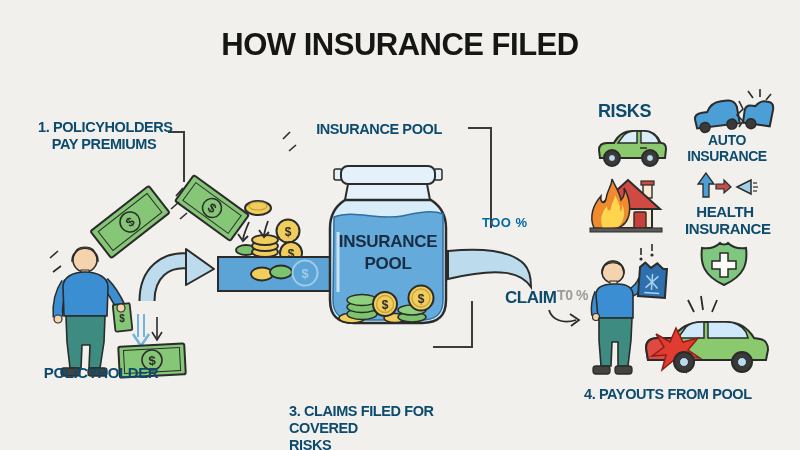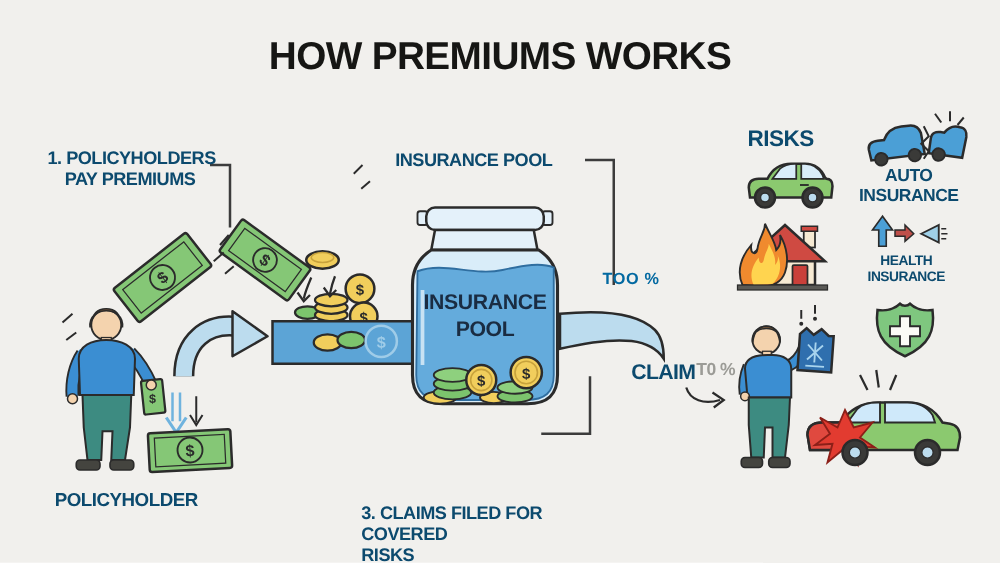--- a/index.html
+++ b/index.html
@@ -7,28 +7,28 @@
          font-family:"Liberation Sans",sans-serif;}
   #art{position:absolute;left:0;top:0;z-index:1;}
   .label{position:absolute;z-index:3;font-weight:bold;color:#0c4a6e;letter-spacing:-0.4px;
          line-height:1.16;font-size:14.5px;white-space:nowrap;}
   .center{text-align:center;}
   #title{left:0;right:0;top:27px;text-align:center;font-size:31px;letter-spacing:-0.5px;color:#161614;}
   #step1{left:38px;top:119px;width:132px;}
   #step2{left:293px;top:121px;width:172px;}
   #step3{left:289px;top:363px;width:210px;white-space:normal;margin-top:40px;}
   #step4{left:584px;top:386px;width:160px;}
-  #policyholder-label{left:36px;top:392px;width:130px;font-size:15px;}
+  #policyholder-label{left:36px;top:364px;width:130px;font-size:15px;}
   #pool-label{left:331px;top:231px;width:114px;font-size:17px;color:#1a2c42;line-height:1.3;letter-spacing:-0.3px;}
   #pool-percent{left:482px;top:215px;font-size:13px;color:#0369a1;letter-spacing:0.5px;}
   #claim-label{left:505px;top:288px;font-size:17px;letter-spacing:-0.5px;}
   #claim-percent{left:557px;top:287px;font-size:14px;color:#9b9b96;}
   #risks-heading{left:598px;top:101px;font-size:18px;}
   #auto-label{left:687px;top:132px;width:80px;font-size:14px;}
-  #health-label{left:685px;top:203px;width:80px;font-size:11px;}
+  #health-label{left:685px;top:203px;width:80px;font-size:15px;}
   svg text.dollar{font-family:"Liberation Sans",sans-serif;font-weight:bold;fill:#2b2b2b;}
 </style>
 </head>
 <body>
 
 <div id="stage">
 
 <svg id="art" width="800" height="450" viewBox="0 0 800 450">
 
   <g>
@@ -263,36 +263,37 @@
     <polygon points="716,184 724,184 724,180 731,187 724,193 724,189 716,189" fill="#c0504a" stroke="#2b2b2b" stroke-width="1.2"></polygon>
     <polygon points="737,187 751,180 751,194" fill="#9fd0e8" stroke="#2b2b2b" stroke-width="1.5"></polygon>
     <g stroke="#2b2b2b" stroke-width="1.2">
       <line x1="753" y1="183" x2="757" y2="183"></line>
           <line x1="753" y1="187" x2="758" y2="187"></line>
       <line x1="753" y1="191" x2="757" y2="191"></line>
     </g>
   </g>
 </svg>
 
-<div id="title" class="label">HOW PREMIUMS WORKS</div>
+<div id="title" class="label">HOW INSURANCE FILED</div>
 
 <div id="step1" class="label center">
   <div>1. POLICYHOLDERS</div>
   <div>PAY PREMIUMS</div>
 </div>
 
 <div id="step2" class="label center">
   <div>INSURANCE POOL</div>
 </div>
 
 <div id="step3" class="label">
   <div>3. CLAIMS FILED FOR COVERED</div>
   <div>RISKS</div>
 </div>
 
+<div id="step4" class="label">4. PAYOUTS FROM POOL</div>
 
 <div id="policyholder-label" class="label center">POLICYHOLDER</div>
 
 <div id="pool-label" class="label center">
   <div>INSURANCE</div>
   <div>POOL</div>
 </div>
 
 <div id="pool-percent" class="label">TOO %</div>
 

